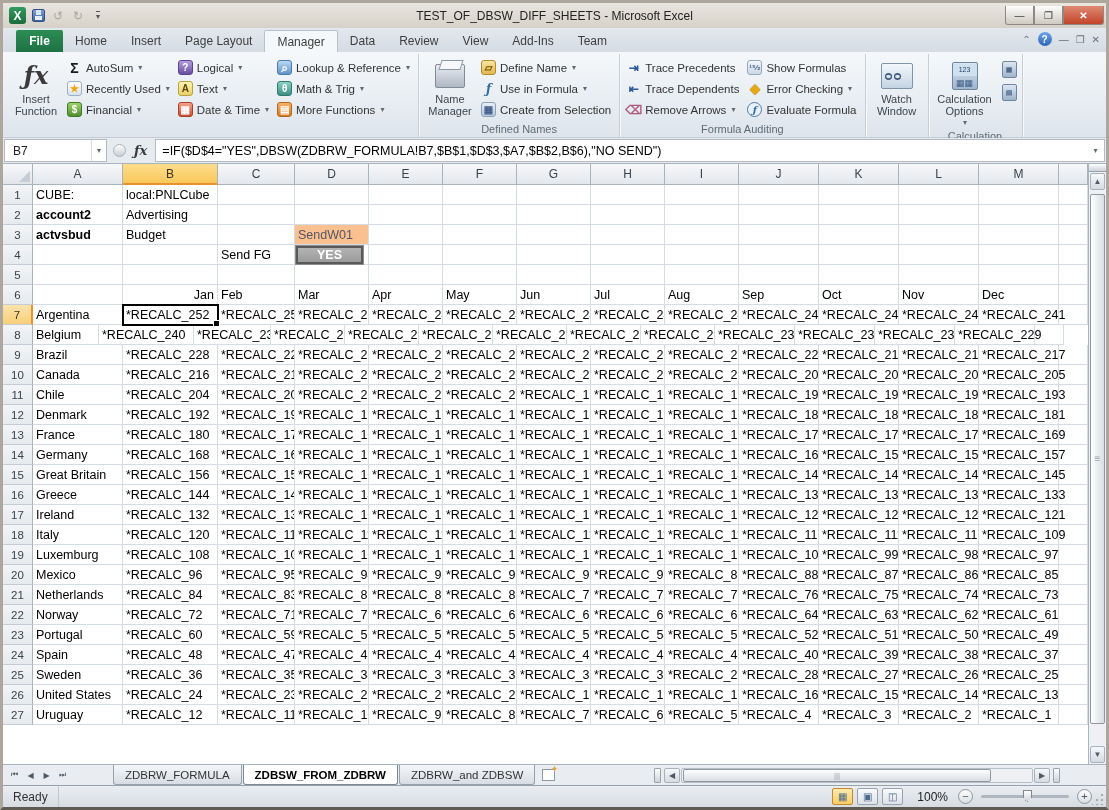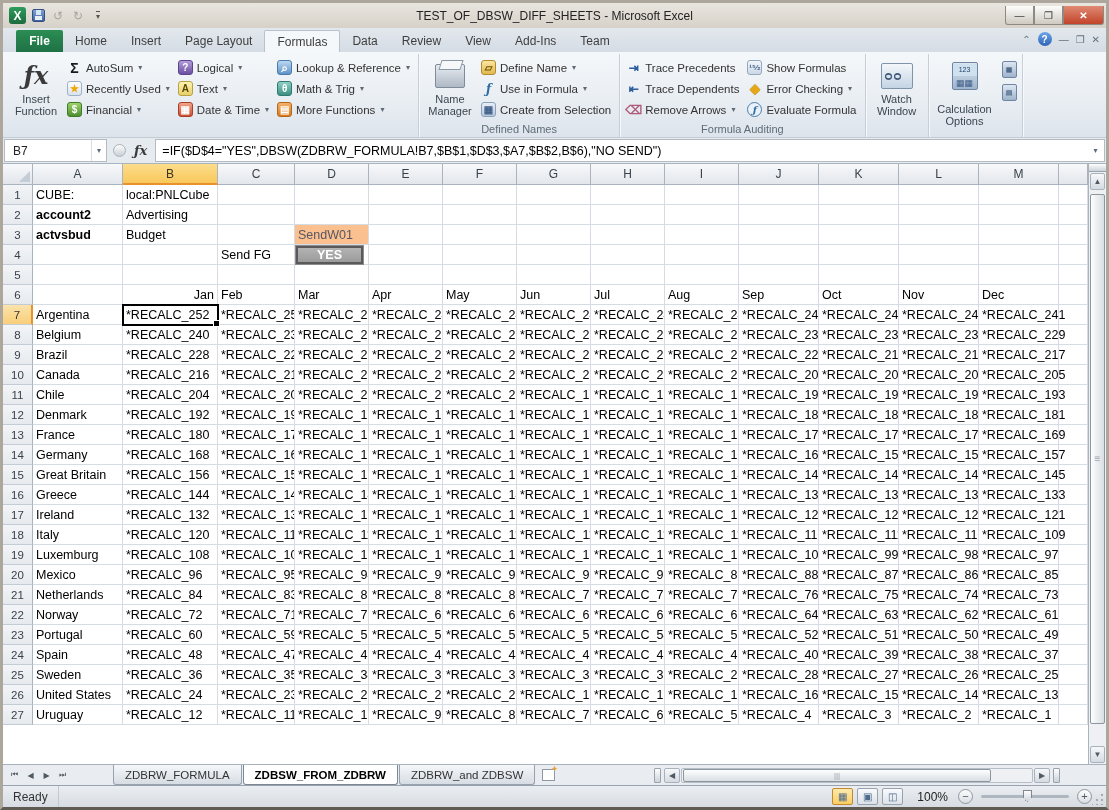--- a/index.html
+++ b/index.html
@@ -167,21 +167,21 @@
       <div class="wc close">✕</div>
     </div>
   </div>
 
   <div class="tabrow">
     <div id="ribbontabs" style="display:flex;align-items:flex-end;">
         <div class="filetab">File</div>
         <div class="rtab">Home</div>
         <div class="rtab">Insert</div>
         <div class="rtab">Page Layout</div>
-        <div class="rtab active">Formulas</div>
+        <div class="rtab active">Manager</div>
         <div class="rtab">Data</div>
         <div class="rtab">Review</div>
         <div class="rtab">View</div>
         <div class="rtab">Add-Ins</div>
         <div class="rtab">Team</div>
       </div>
     <div class="tabrow-icons">
       <span class="ti">⌃</span>
       <span class="help-ic">?</span>
       <span class="ti">—</span>
@@ -324,21 +324,21 @@
               <span class="watch-ic"></span>
             </div>
           <span>Watch Window</span>
         </div>
       </div>
       <div class="rlabel"></div>
     </div>
 
     <div class="rgroup">
       <div class="rbody">
-        <div class="bigbtn" style="width:66px;gap:10px;">
+        <div class="bigbtn" style="width:66px;">
           <div class="bigicon">
               <span class="calcopt-ic"></span>
             </div>
           <span>Calculation Options</span>
             <span class="dd">▾</span>
         </div>
         <div class="calc-side">
           <div class="minicalc">▦</div>
           <div class="minicalc">▤</div>
         </div>
@@ -495,21 +495,21 @@
           <div class="c" style="width: 74px;">*RECALC_246</div>
           <div class="c" style="width: 74px;">*RECALC_245</div>
           <div class="c" style="width: 80px;">*RECALC_244</div>
           <div class="c" style="width: 80px;">*RECALC_243</div>
           <div class="c" style="width: 80px;">*RECALC_242</div>
           <div class="c ovf" style="width: 80px;">*RECALC_241</div>
           <div class="c" style="width: 29px;"></div>
         </div>
         <div class="row">
           <div class="gn">8</div>
-          <div class="c" style="width: 90px; text-align: center;">Belgium</div>
+          <div class="c" style="width: 66px; text-align: center;">Belgium</div>
           <div class="c" style="width: 95px;">*RECALC_240</div>
           <div class="c" style="width: 77px;">*RECALC_239</div>
           <div class="c" style="width: 74px;">*RECALC_238</div>
           <div class="c" style="width: 74px;">*RECALC_237</div>
           <div class="c" style="width: 74px;">*RECALC_236</div>
           <div class="c" style="width: 74px;">*RECALC_235</div>
           <div class="c" style="width: 74px;">*RECALC_234</div>
           <div class="c" style="width: 74px;">*RECALC_233</div>
           <div class="c" style="width: 80px;">*RECALC_232</div>
           <div class="c" style="width: 80px;">*RECALC_231</div>

